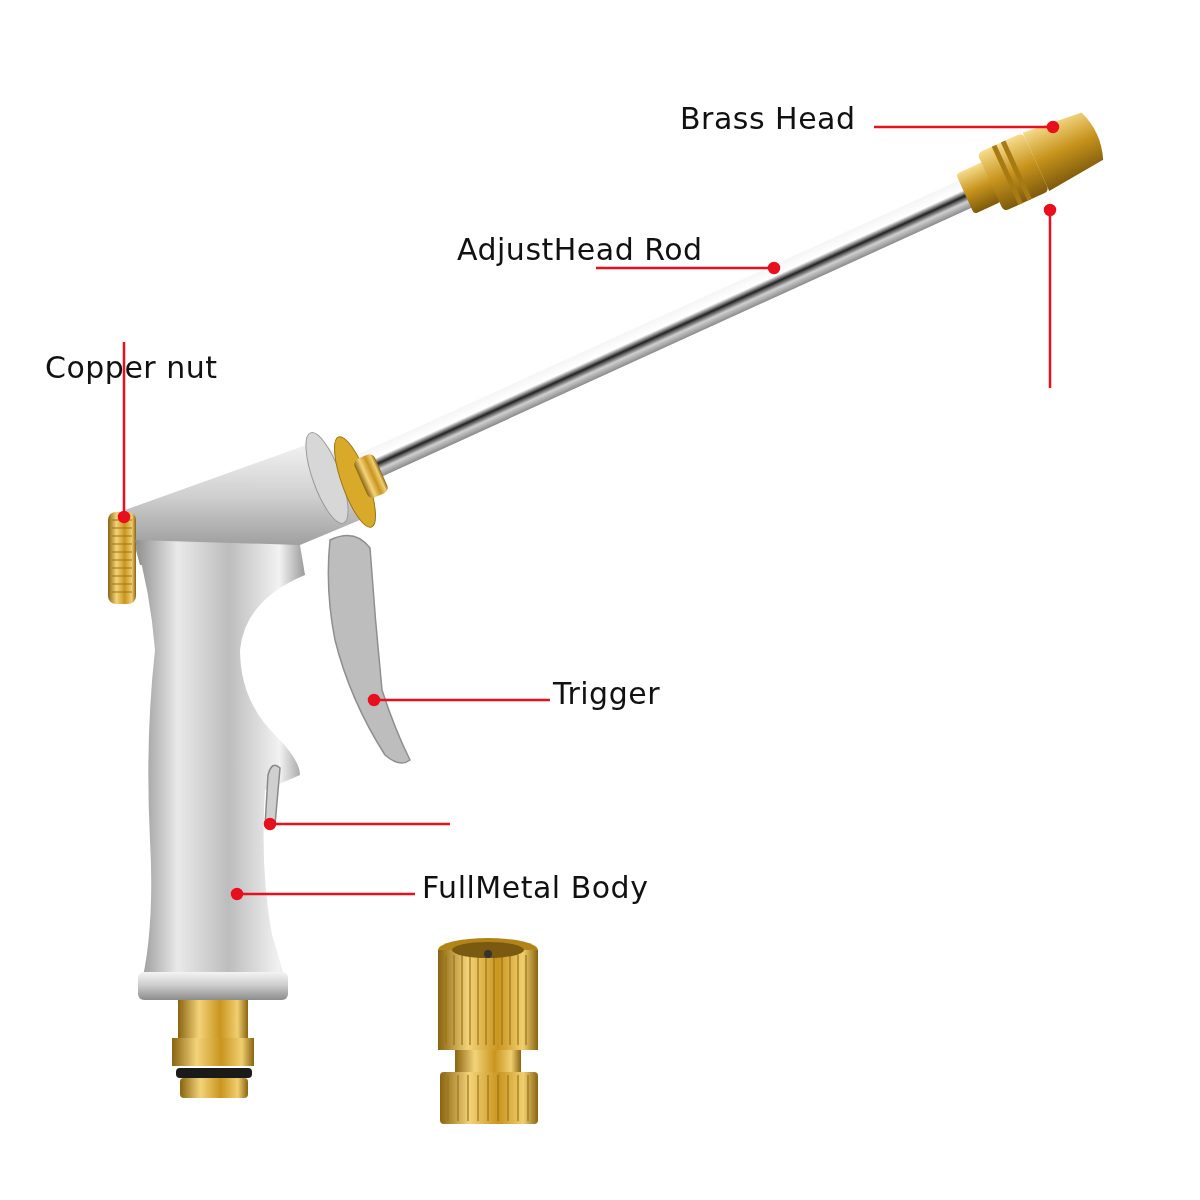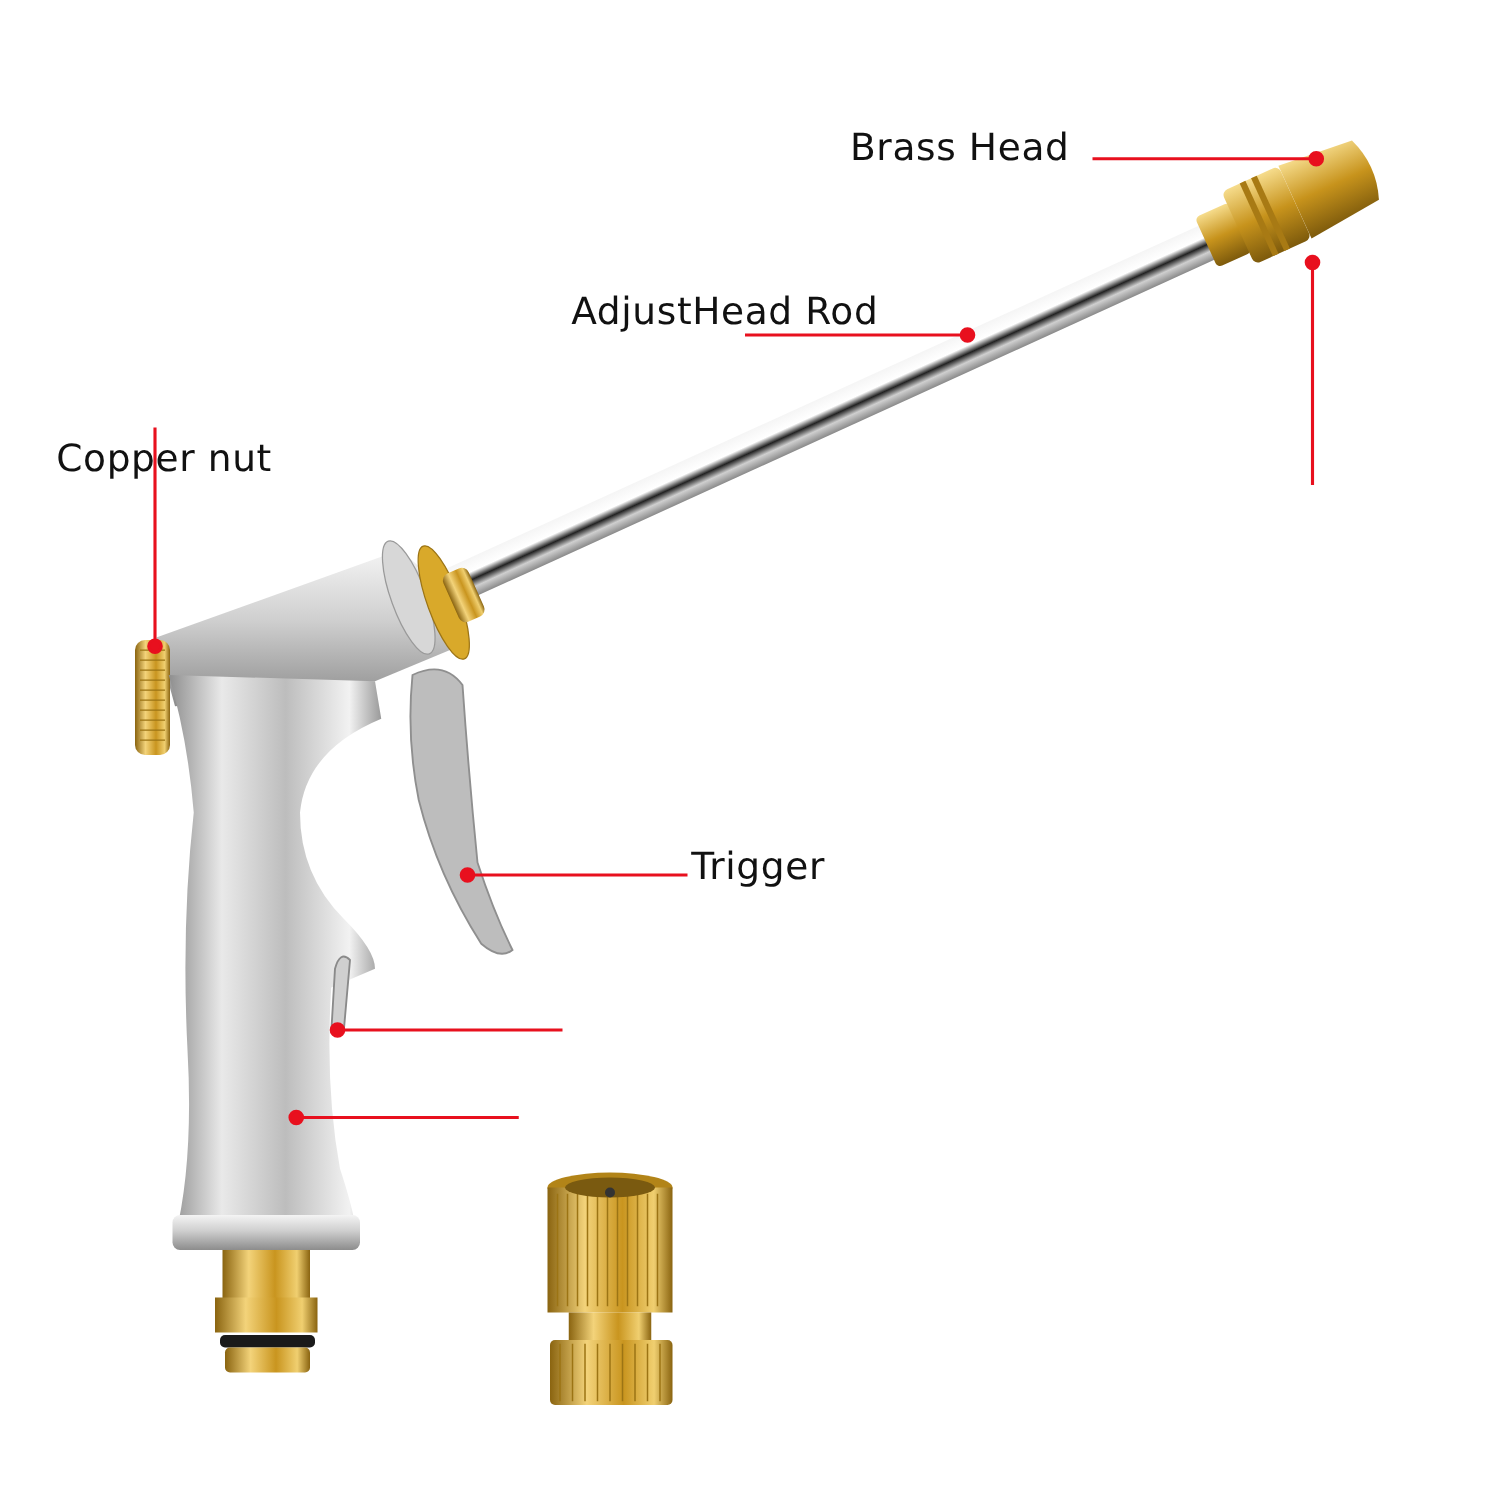--- a/index.html
+++ b/index.html
@@ -112,13 +112,14 @@
       <circle cx="270" cy="824" r="5"></circle>
       <line x1="237" y1="894" x2="415" y2="894"></line>
       <circle cx="237" cy="894" r="5"></circle>
     </g>
   </svg>
 
   <div class="label" style="left:680px;top:104px;">Brass Head</div>
   <div class="label" style="left:457px;top:235px;">AdjustHead Rod</div>
   <div class="label" style="left:45px;top:309px;margin-top:44px;">Copper nut</div>
   <div class="label" style="left:553px;top:679px;">Trigger</div>
+  <div class="label" style="left:422px;top:873px;">FullMetal Body</div>
 </div>
 
 </body></html>

